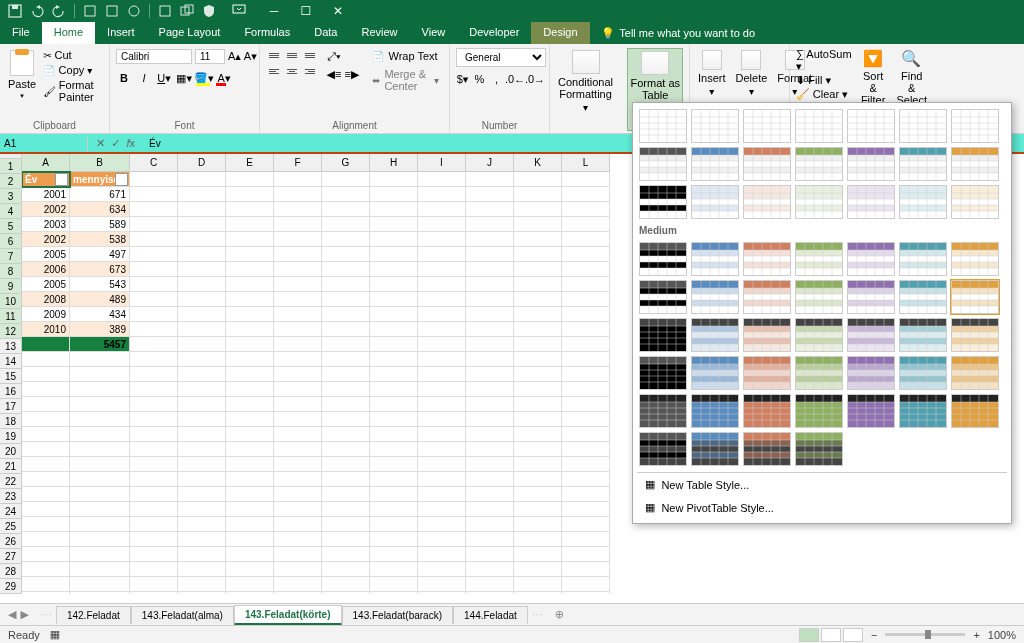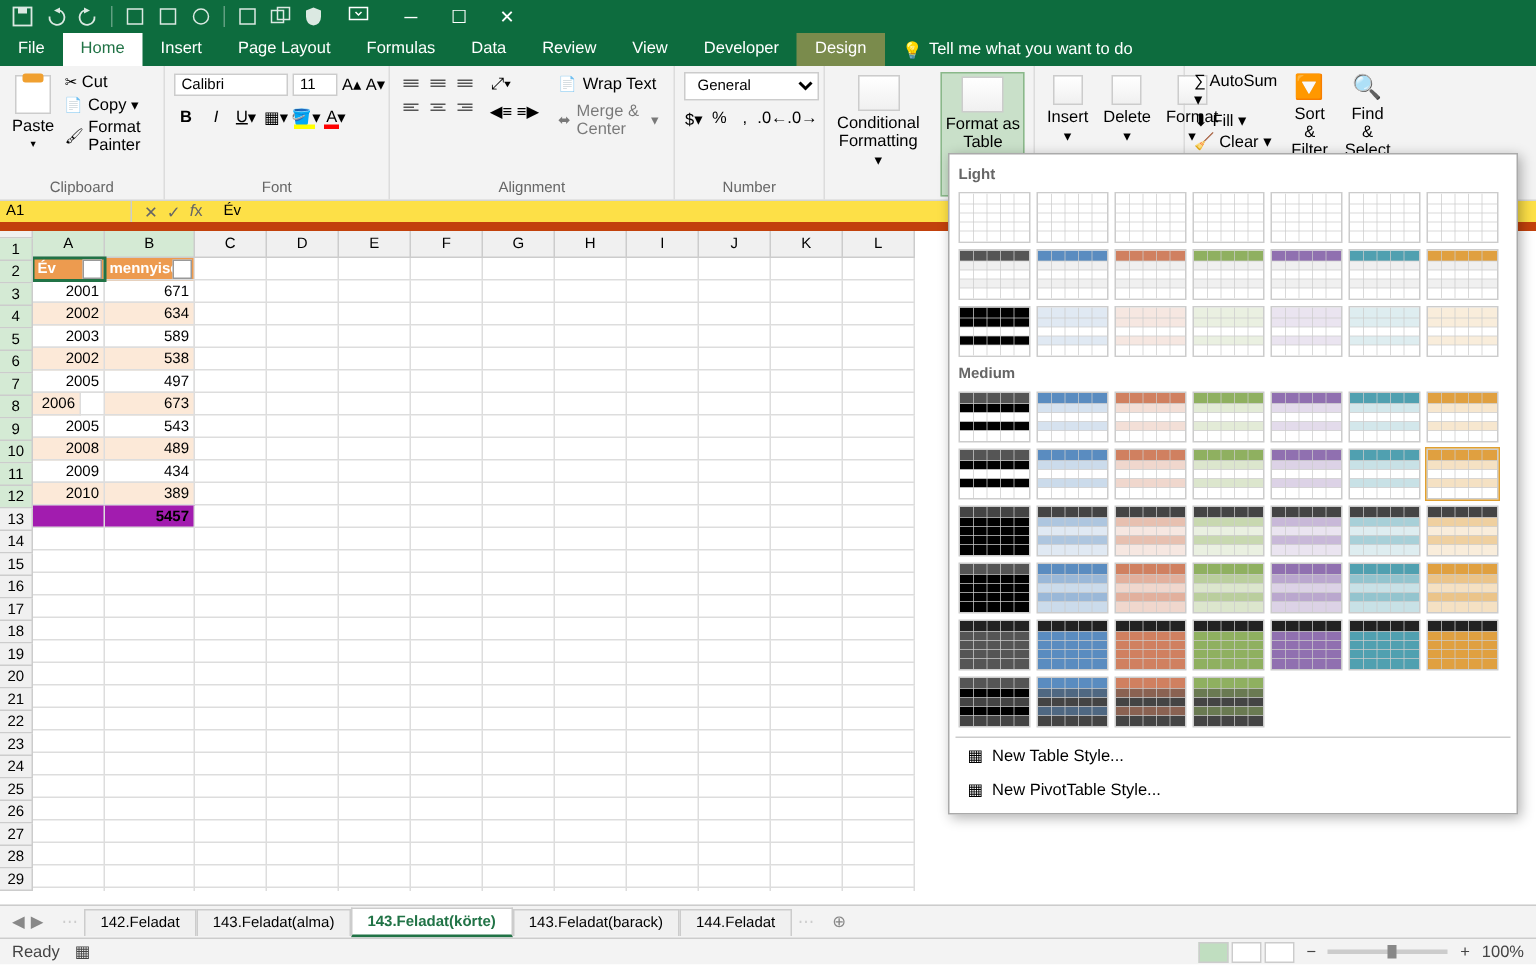--- a/index.html
+++ b/index.html
@@ -37,37 +37,37 @@
 .align-lines{display:flex;flex-direction:column;gap:1px}
 .al{width:10px;height:1px;background:#555}
 .wrap-btn,.merge-btn{display:flex;align-items:center;gap:4px;font-size:10px;padding:2px 4px}
 .num-combo{border:1px solid #ccc;background:#fff;padding:2px 4px;font-size:10px;width:90px}
 .num-icons{display:flex;gap:4px}
 .big-btn{display:flex;flex-direction:column;align-items:center;gap:2px;padding:2px;font-size:10px;text-align:center;line-height:1.1}
 .big-btn.highlighted{background:#c9e0c9;border:1px solid #8ab88a}
 .big-icon{width:28px;height:24px;border:1px solid #ccc;background:linear-gradient(#fff,#f0f0f0)}
 .cells-row{display:flex;gap:6px}
 .edit-col{display:flex;flex-direction:column;gap:1px;font-size:10px}
-.namebox-row{height:20px;background:#fde047;border-bottom:6px solid #c2410c;display:flex;align-items:flex-end}
+.namebox-row{height:20px;background:#5eead4;border-bottom:2px solid #c2410c;display:flex;align-items:center}
 .namebox{width:88px;border-right:1px solid #ccc;padding:2px 4px;font-size:10px}
 .fx-btns{display:flex;gap:6px;padding:0 8px;color:#666}
 .formula-bar{flex:1;padding:2px 6px;font-size:10px}
 .grid-area{display:flex;height:440px;position:relative}
 .corner{width:22px;height:18px;background:#f0f0f0;border-right:1px solid #ccc;border-bottom:1px solid #ccc}
 .col-headers{display:flex;height:18px}
 .col-h{background:#f0f0f0;border-right:1px solid #ccc;border-bottom:1px solid #ccc;text-align:center;font-size:10px;line-height:18px}
 .col-h.sel{background:#d4ead4}
 .row-headers{display:flex;flex-direction:column;width:22px}
 .row-h{height:15px;background:#f0f0f0;border-right:1px solid #ccc;border-bottom:1px solid #ccc;text-align:center;font-size:10px;line-height:15px}
 .row-h.sel{background:#d4ead4}
 .cells{position:relative}
 .cell{position:absolute;border-right:1px solid #ddd;border-bottom:1px solid #ddd;font-size:10px;padding:0 3px;line-height:15px;text-align:right;height:15px}
 .cell.header{background:#ed9b4f;color:#fff;font-weight:bold;text-align:left}
 .cell.odd{background:#fce9d8}
-.cell.total{background:#a21caf;color:#000;font-weight:bold}
+.cell.total{background:#15803d;color:#000;font-weight:bold}
 .cell.selected{outline:2px solid #217346;outline-offset:-1px;z-index:2}
 .drop-arrow{position:absolute;right:1px;top:1px;width:13px;height:13px;background:#fff;border:1px solid #999;font-size:8px;text-align:center;line-height:11px}
 .style-gallery{position:absolute;top:102px;left:632px;width:380px;background:#fff;border:1px solid #aaa;box-shadow:2px 2px 8px rgba(0,0,0,.3);z-index:100;padding:4px}
 .gallery-section{font-size:10px;color:#666;padding:4px 2px;font-weight:bold}
 .gallery-grid{display:grid;grid-template-columns:repeat(7,48px);gap:4px;padding:2px}
 .style-thumb{width:48px;height:34px;border:1px solid #ccc;cursor:pointer}
 .style-thumb.hover{outline:1px solid #e0a030;background:#fef0d0}
 .gallery-footer{border-top:1px solid #ccc;margin-top:4px}
 .gallery-item{padding:5px 8px;font-size:11px;display:flex;align-items:center;gap:6px}
 .sheet-tabs{position:absolute;bottom:18px;left:0;right:0;height:22px;background:#f3f3f3;border-top:1px solid #ccc;display:flex;align-items:center}
@@ -733,38 +733,37 @@
         <div class="cell " style="left: 0px; top: 15px; width: 48px;">2001</div>
         <div class="cell " style="left: 48px; top: 15px; width: 60px;">671</div>
         <div class="cell odd" style="left: 0px; top: 30px; width: 48px;">2002</div>
         <div class="cell odd" style="left: 48px; top: 30px; width: 60px;">634</div>
         <div class="cell " style="left: 0px; top: 45px; width: 48px;">2003</div>
         <div class="cell " style="left: 48px; top: 45px; width: 60px;">589</div>
         <div class="cell odd" style="left: 0px; top: 60px; width: 48px;">2002</div>
         <div class="cell odd" style="left: 48px; top: 60px; width: 60px;">538</div>
         <div class="cell " style="left: 0px; top: 75px; width: 48px;">2005</div>
         <div class="cell " style="left: 48px; top: 75px; width: 60px;">497</div>
-        <div class="cell odd" style="left: 0px; top: 90px; width: 32px;">2006</div>
+        <div class="cell odd" style="left: 0px; top: 90px; width: 48px;">2006</div>
         <div class="cell odd" style="left: 48px; top: 90px; width: 60px;">673</div>
         <div class="cell " style="left: 0px; top: 105px; width: 48px;">2005</div>
         <div class="cell " style="left: 48px; top: 105px; width: 60px;">543</div>
         <div class="cell odd" style="left: 0px; top: 120px; width: 48px;">2008</div>
         <div class="cell odd" style="left: 48px; top: 120px; width: 60px;">489</div>
         <div class="cell " style="left: 0px; top: 135px; width: 48px;">2009</div>
         <div class="cell " style="left: 48px; top: 135px; width: 60px;">434</div>
         <div class="cell odd" style="left: 0px; top: 150px; width: 48px;">2010</div>
         <div class="cell odd" style="left: 48px; top: 150px; width: 60px;">389</div>
         <div class="cell total" style="left: 0px; top: 165px; width: 48px;"></div>
         <div class="cell total" style="left: 48px; top: 165px; width: 60px;">5457</div>
       </div>
   </div>
 </div>
 
 <div class="style-gallery">
-  <div class="gallery-section">Light</div>
   <div class="gallery-grid" id="gal-light">
       <div class="style-thumb">
         <svg width="46" height="32">
           <rect width="46" height="32" fill="#fff"></rect>
           <rect width="46" height="7" fill="#fff"></rect>
           <rect y="7" width="46" height="6" fill="#fff"></rect>
           <line x1="0" y1="7" x2="46" y2="7" stroke="#ccc" stroke-width="0.5"></line>
           <line x1="0" y1="13" x2="46" y2="13" stroke="#ccc" stroke-width="0.5"></line>
           <rect y="19" width="46" height="6" fill="#fff"></rect>
           <line x1="0" y1="19" x2="46" y2="19" stroke="#ccc" stroke-width="0.5"></line>

